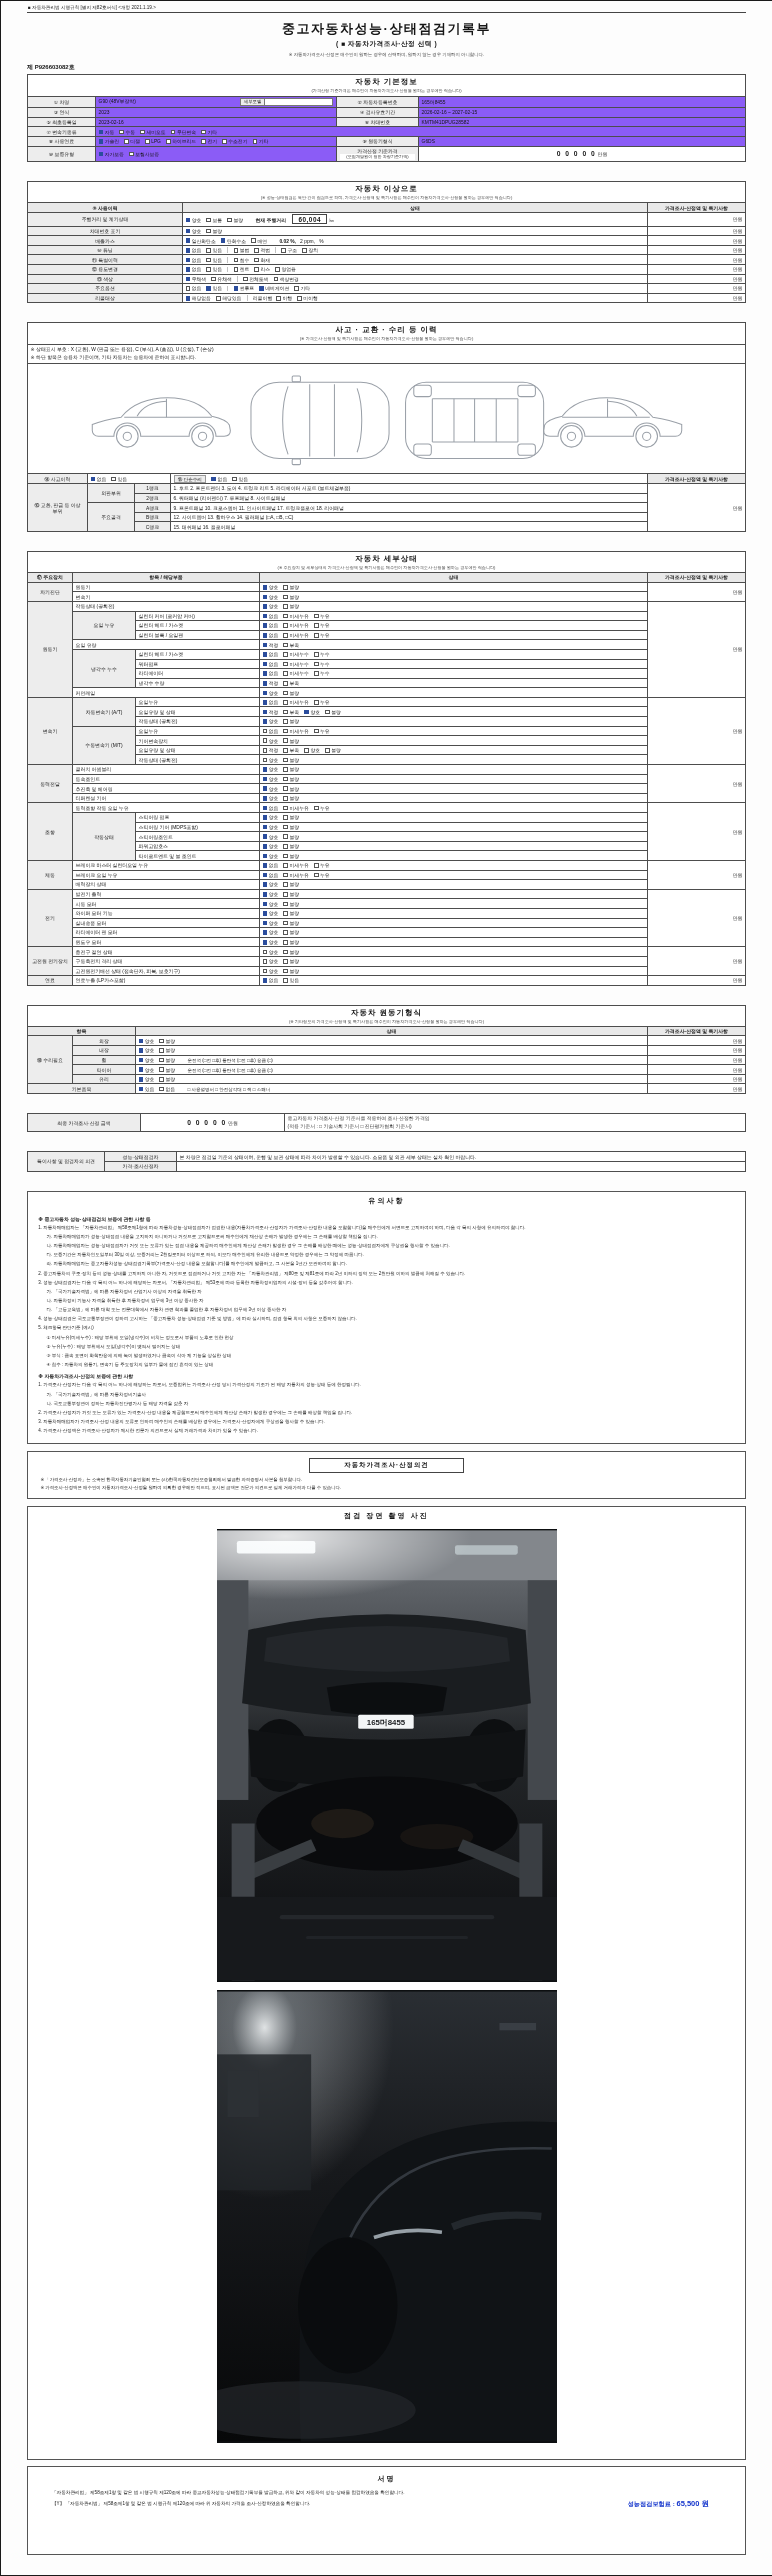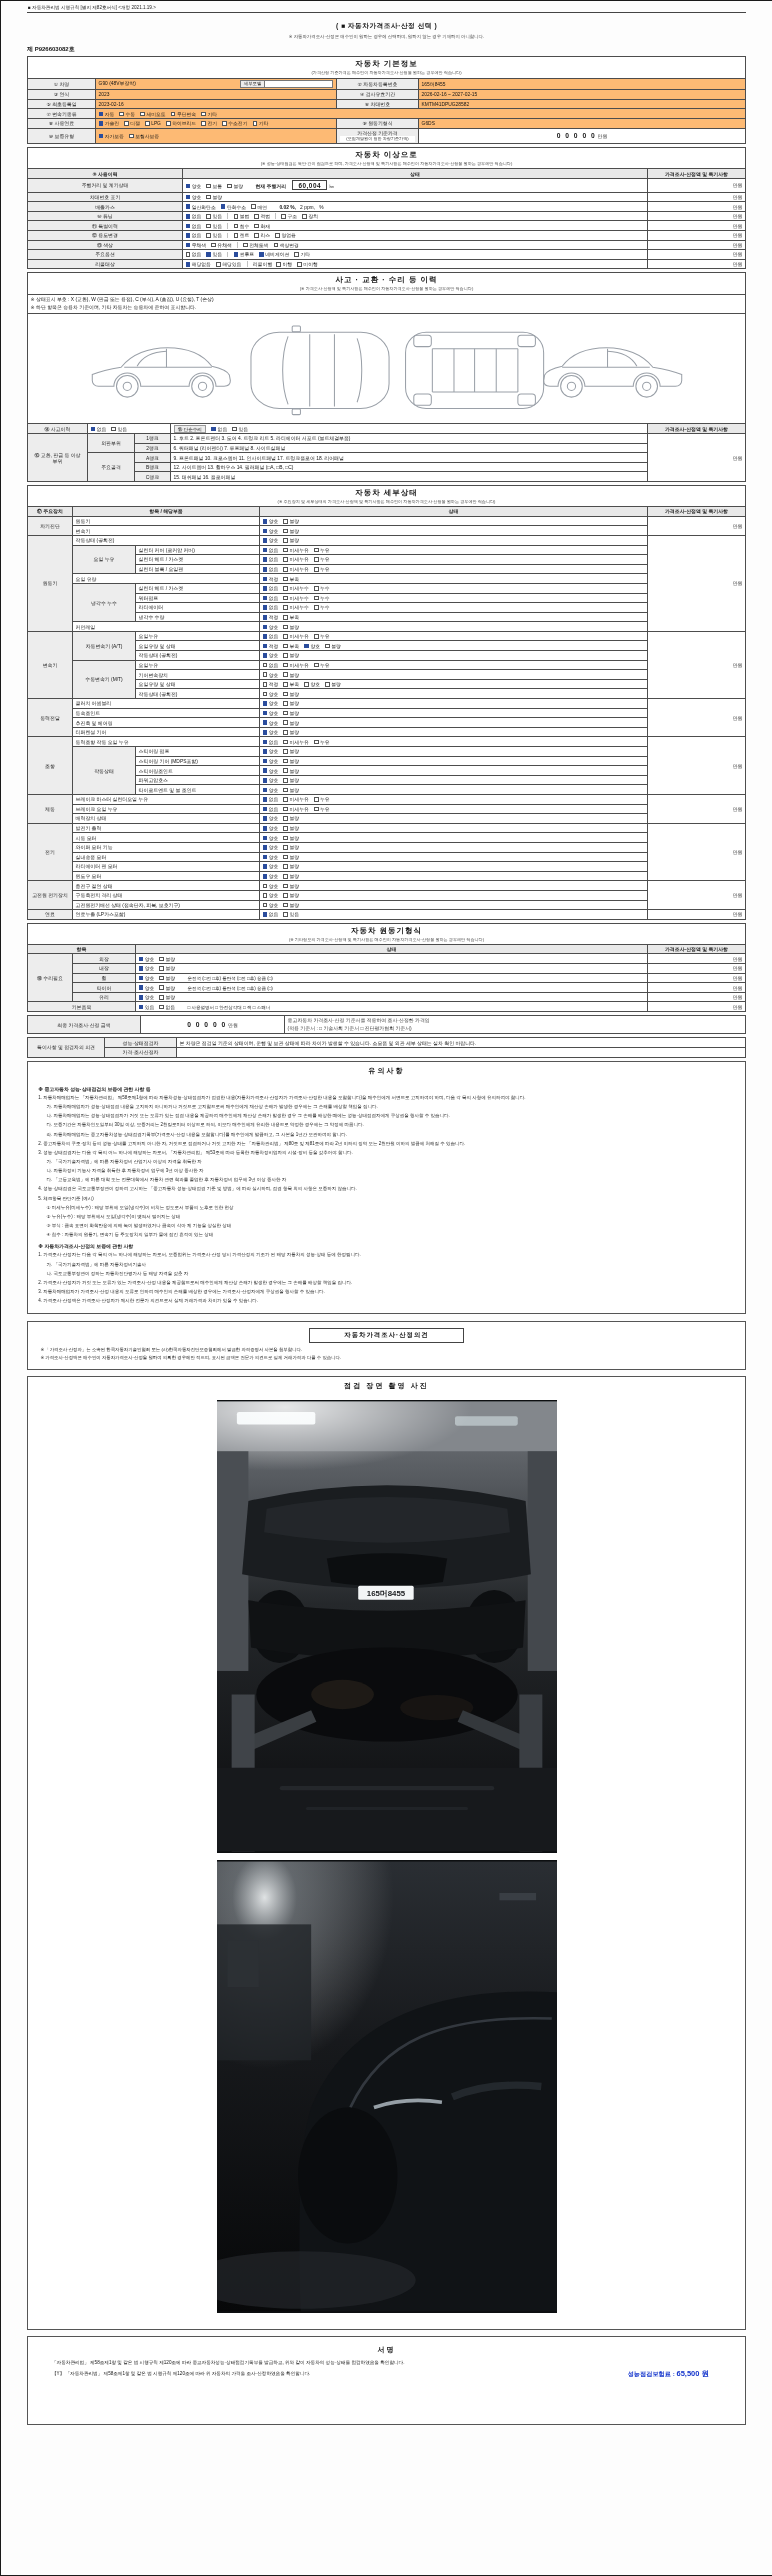--- a/index.html
+++ b/index.html
@@ -9,21 +9,21 @@
          font-family:"Liberation Sans","DejaVu Sans",sans-serif; color:#151515; overflow:hidden; }
   .inner { width:719px; margin:0 auto; padding-top:2.1px; }
 
   .topstrip { font-size:4.6px; padding:1.5px 1px 2.1px; border-bottom:0.8px solid #444; color:#222; }
   .titleblock { text-align:center; padding:7.2px 0 1px; }
   .title { font-size:13px; font-weight:bold; letter-spacing:1.5px; }
   .subtitle { font-size:6.7px; font-weight:bold; margin-top:2.6px; letter-spacing:0.5px; }
   .subnote { font-size:4.4px; color:#444; margin-top:2.1px; }
   .docno { font-size:6px; font-weight:bold; margin:5.2px 0 2.6px; }
 
-  table.frm { width:100%; border-collapse:collapse; table-layout:fixed; margin-bottom:3px; background:#fdba74; }
+  table.frm { width:100%; border-collapse:collapse; table-layout:fixed; margin-bottom:19px; background:#8b5cf6; }
   .frm th, .frm td { border:0.5px solid #4d4d4d; font-size:4.9px; padding:1.3px 2.6px; vertical-align:middle; word-break:keep-all; }
   .frm th { background:#e9e9e9; font-weight:bold; text-align:center; }
   th.sect { background:#fff; padding:2.1px; }
   .sect .t { font-size:7.5px; font-weight:bold; letter-spacing:1px; }
   .sect .n { font-size:4.1px; font-weight:normal; color:#444; margin-top:1px; }
   .lab { background:#ededed; text-align:center; }
   td.it { text-align:left; background:#fff; }
   td.st { text-align:left; background:#fff; }
   td.pr { text-align:right; background:#fff; }
   .tk { display:inline-block; margin-right:5.2px; white-space:nowrap; font-size:4.8px; }
@@ -66,20 +66,21 @@
 </style>
 </head>
 <body>
 
 <div id="doc">
   <div class="inner">
 
     <div class="topstrip">■ 자동차관리법 시행규칙 [별지 제82호서식] &lt;개정 2021.1.19.&gt;</div>
 
     <div class="titleblock">
+      <div class="title">중고자동차성능·상태점검기록부</div>
       <div class="subtitle">( ■ 자동차가격조사·산정 선택 )</div>
       <div class="subnote">※ 자동차가격조사·산정은 매수인이 원하는 경우에 선택하며, 원하지 않는 경우 기재하지 아니합니다.</div>
     </div>
 
     <div class="docno">제 P926603082호</div>
 
     <table class="frm">
       <colgroup>
           <col style="width:68px">
           <col style="width:241px">

